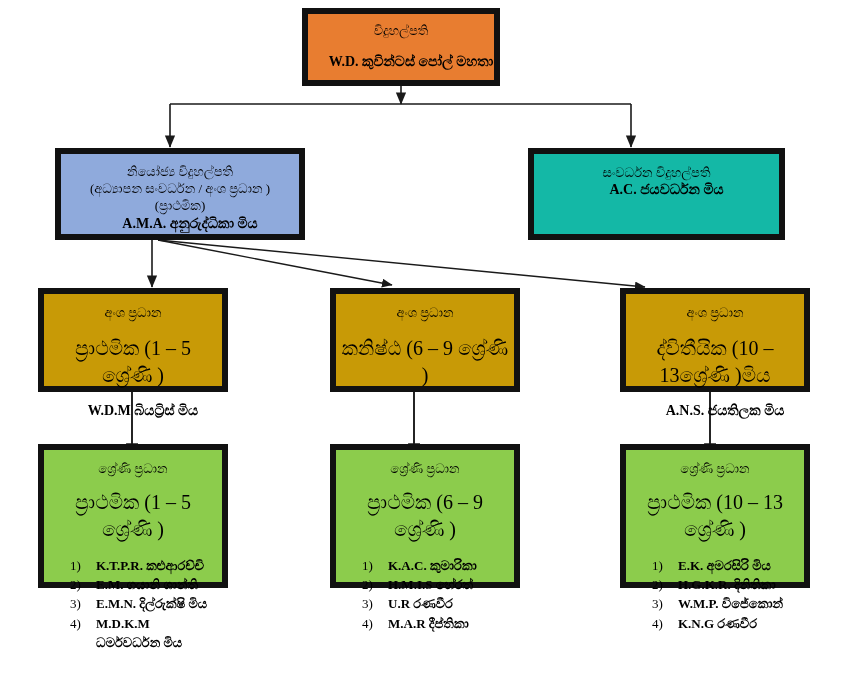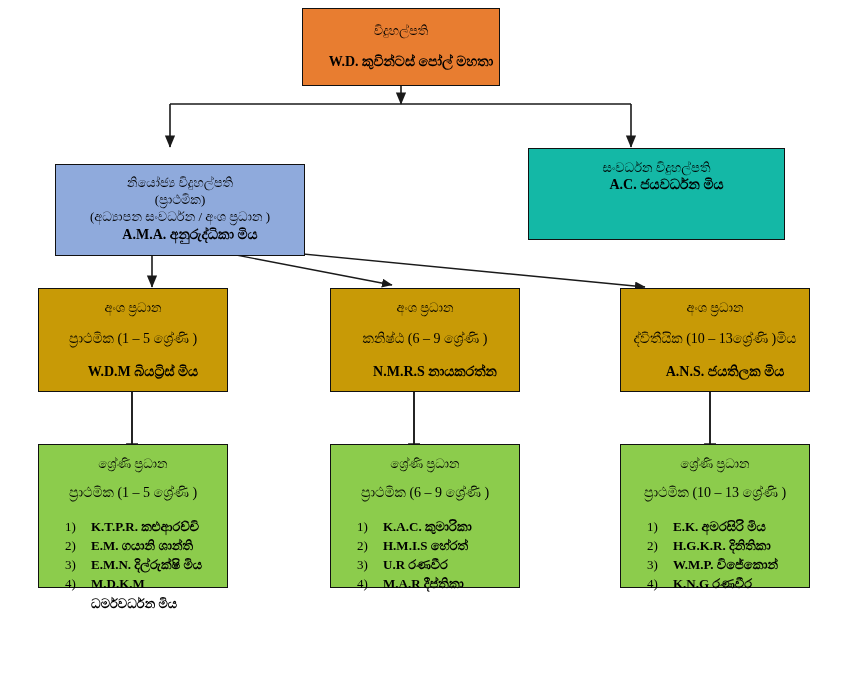--- a/index.html
+++ b/index.html
@@ -19,40 +19,40 @@
     position: absolute;
     left: 0;
     top: 0;
     width: 843px;
     height: 682px;
     pointer-events: none;
   }
   .node {
     position: absolute;
     box-sizing: border-box;
-    border: 1px solid #be185d;
+    border: 6px solid #be185d;
     display: flex;
     flex-direction: column;
     align-items: center;
     text-align: center;
     color: #000000;
     line-height: 1.32;
   }
   .node-line {
     display: block;
     width: 100%;
     padding: 0 4px;
     box-sizing: border-box;
   }
   .role {
     font-size: 13px;
     font-weight: normal;
   }
   .scope {
-    font-size: 14px;
+    font-size: 20px;
     font-weight: normal;
   }
   .person {
     font-size: 14px;
     font-weight: bold;
     margin-left: 20px;
   }
   .sub {
     font-size: 13px;
     font-weight: normal;
@@ -68,21 +68,21 @@
     justify-content: center;
     gap: 14px;
   }
 
   
   .level2 {
     background: #8FAADC;
   }
   #node-deputy-principal {
     left: 55px;
-    top: 164px;
+    top: 148px;
     width: 250px;
     height: 92px;
     padding-top: 10px;
   }
   #node-deputy-principal .node-line { line-height: 1.30; }
   #node-development-deputy {
     left: 528px;
     top: 148px;
     width: 257px;
     height: 92px;
@@ -175,40 +175,39 @@
     <line x1="710" y1="392" x2="710" y2="457" stroke="#1a1a1a" stroke-width="1.9" marker-end="url(#arrowhead)"></line>
   </svg>
 
   <div class="node" id="node-principal" style="background: rgb(232, 125, 48); border-color: rgb(17, 17, 17);">
     <span class="node-line role">විදුහල්පති</span>
     <span class="node-line person">W.D. කුවින්ටස් පෝල් මහතා</span>
   </div>
 
   <div class="node level2" id="node-deputy-principal" style="background: rgb(143, 170, 220); border-color: rgb(17, 17, 17);">
     <span class="node-line role">නියෝජ්‍ය විදුහල්පති</span>
+    <span class="node-line sub">(අධ්‍යාපන සංවර්ධන / අංශ ප්‍රධාන )</span>
     <span class="node-line sub">(ප්‍රාථමික)</span>
-    <span class="node-line sub">(අධ්‍යාපන සංවර්ධන / අංශ ප්‍රධාන )</span>
     <span class="node-line person">A.M.A. අනුරුද්ධිකා මිය</span>
   </div>
 
   <div class="node level2" id="node-development-deputy" style="background: #14b8a6; border-color: rgb(17, 17, 17);">
     <span class="node-line role">සංවර්ධන විදුහල්පති</span>
     <span class="node-line person">A.C. ජයවර්ධන මිය</span>
   </div>
 
   <div class="node level3" id="node-section-primary" style="background: rgb(200, 154, 6); border-color: rgb(17, 17, 17);">
     <span class="node-line role">අංශ ප්‍රධාන</span>
     <span class="node-line scope">ප්‍රාථමික (1 – 5 ශ්‍රේණි )</span>
     <span class="node-line person">W.D.M බියට්‍රිස් මිය</span>
   </div>
 
   <div class="node level3" id="node-section-junior" style="background: rgb(200, 154, 6); border-color: rgb(17, 17, 17);">
     <span class="node-line role">අංශ ප්‍රධාන</span>
     <span class="node-line scope">කනිෂ්ඨ  (6 – 9 ශ්‍රේණි )</span>
-    <span class="node-line person">N.M.R.S නායකරත්න</span>
   </div>
 
   <div class="node level3" id="node-section-senior" style="background: rgb(200, 154, 6); border-color: rgb(17, 17, 17);">
     <span class="node-line role">අංශ ප්‍රධාන</span>
     <span class="node-line scope">ද්විතීයික (10 – 13ශ්‍රේණි )මිය</span>
     <span class="node-line person">A.N.S. ජයතිලක මිය</span>
   </div>
 
   <div class="node level4" id="node-grade-primary" style="background: rgb(140, 204, 76); border-color: rgb(17, 17, 17);">
     <span class="node-line role">ශ්‍රේණි ප්‍රධාන</span>

